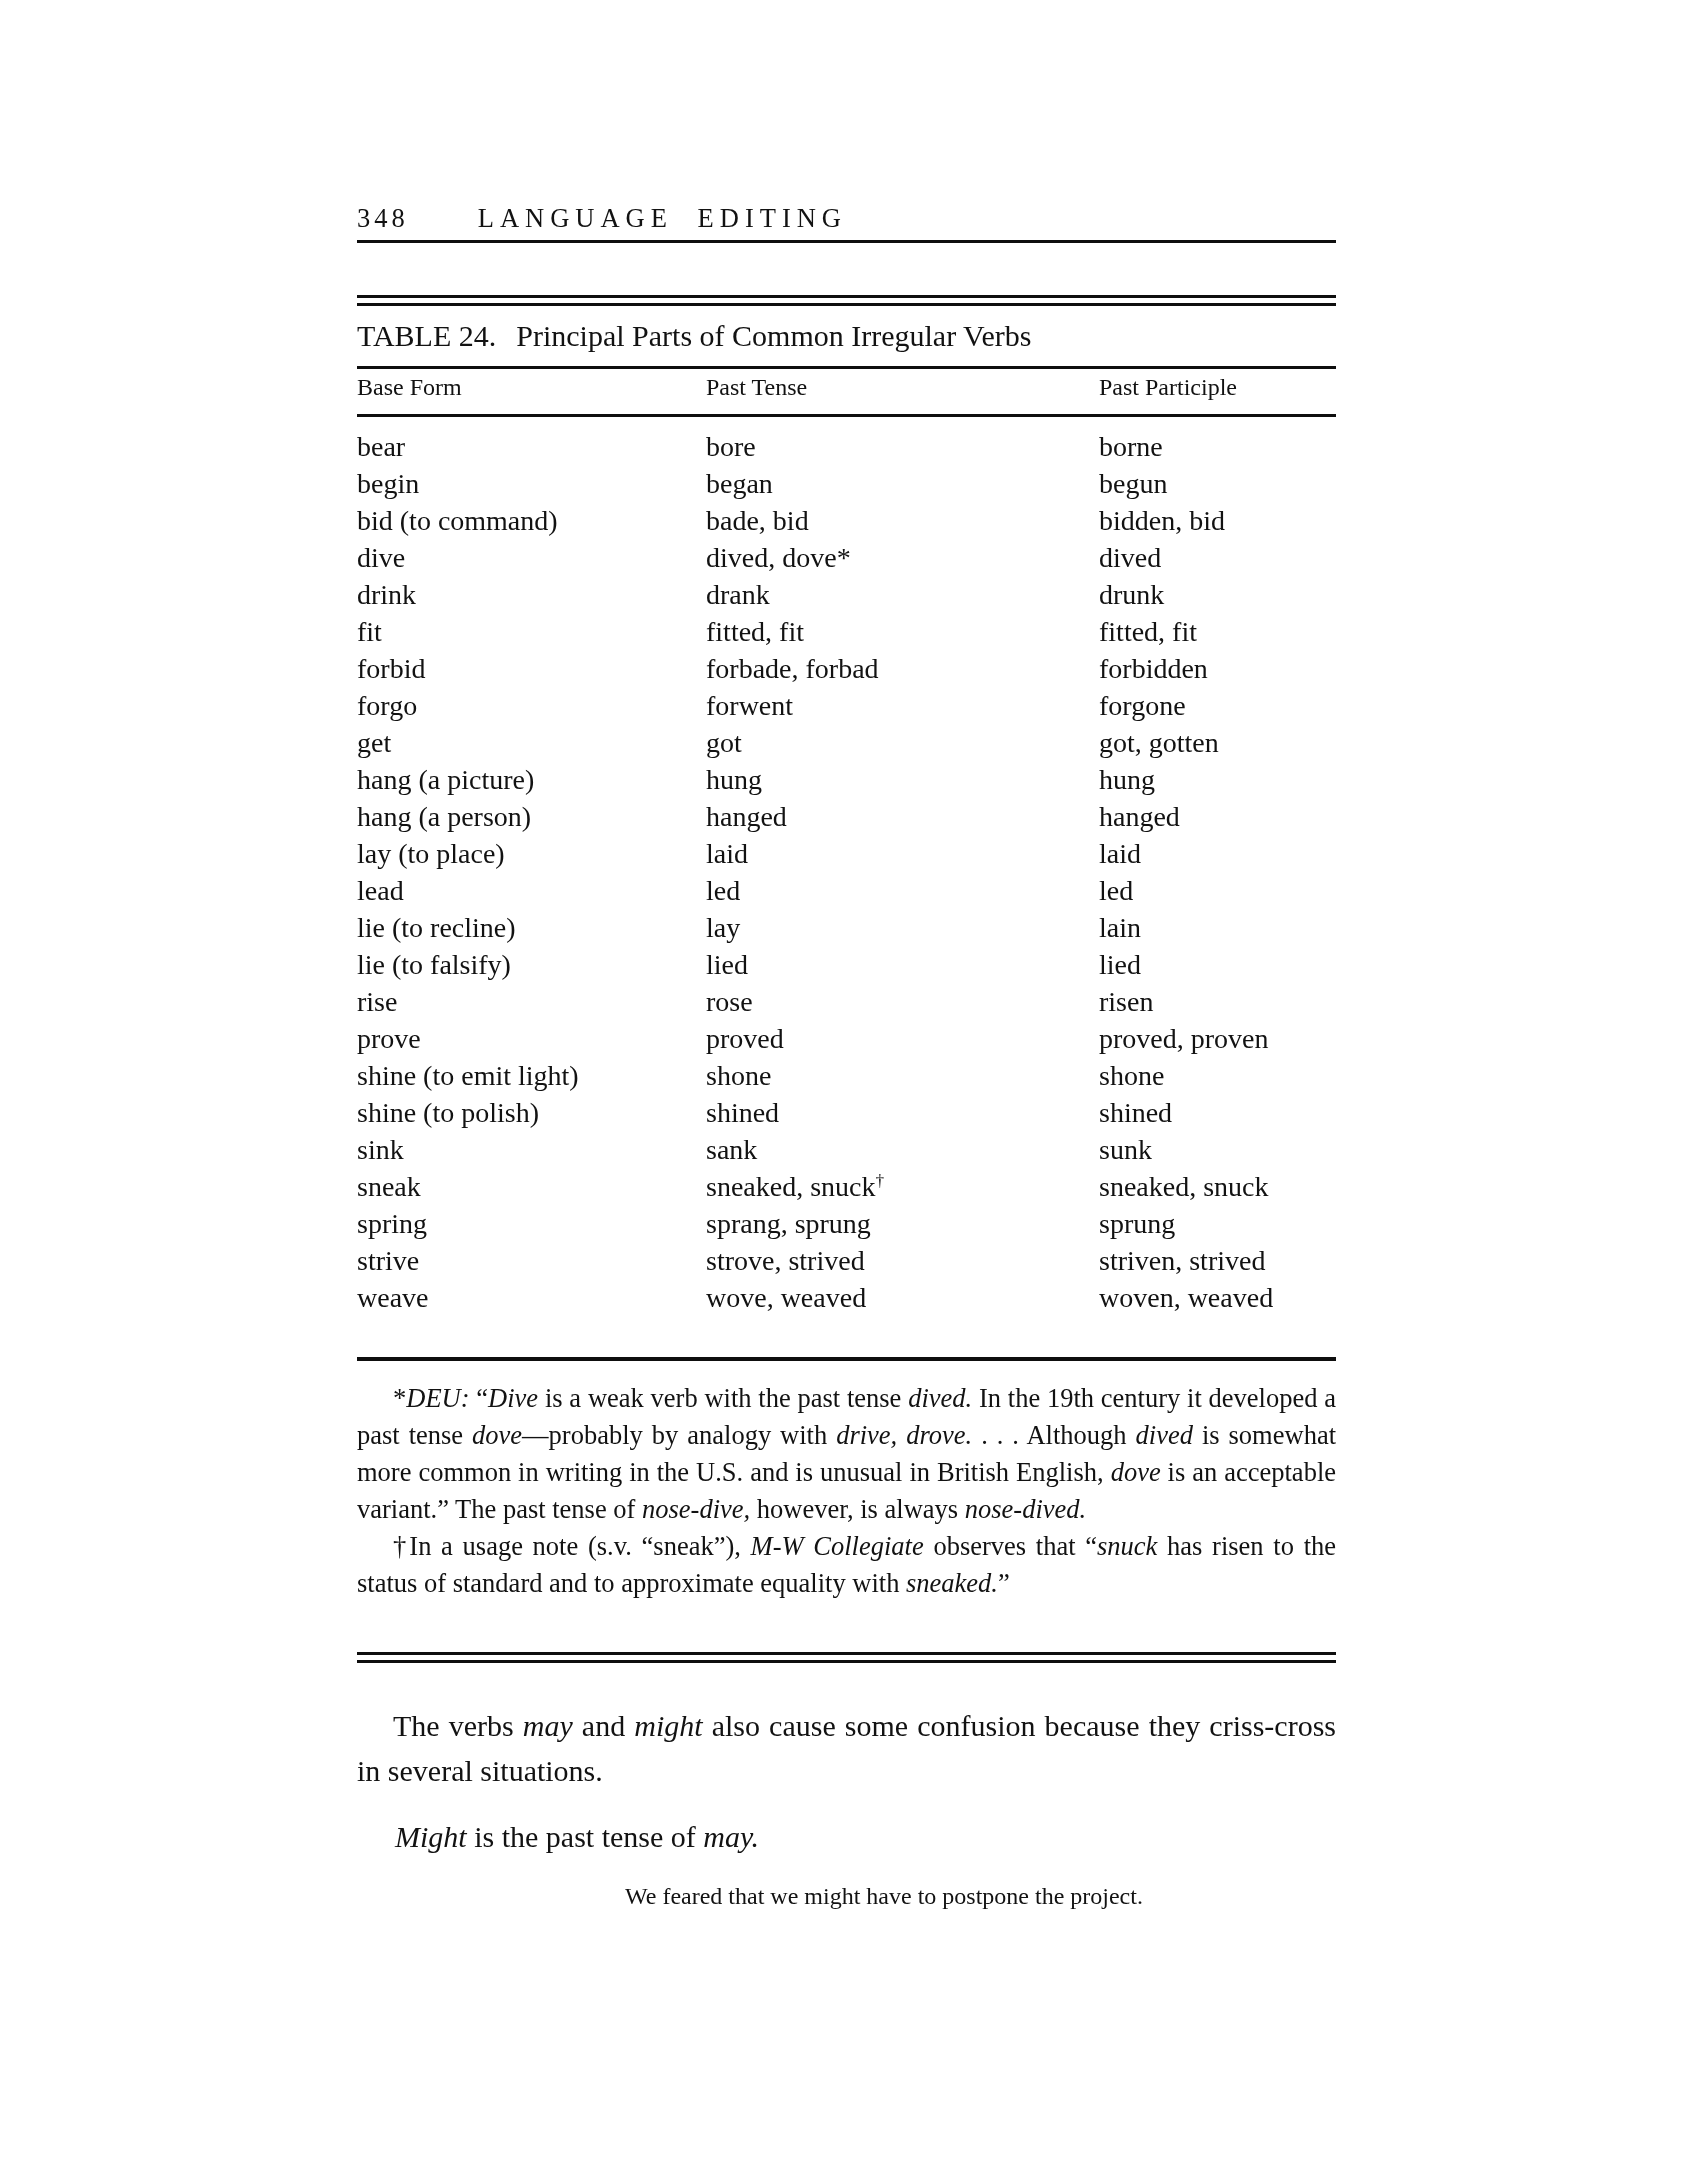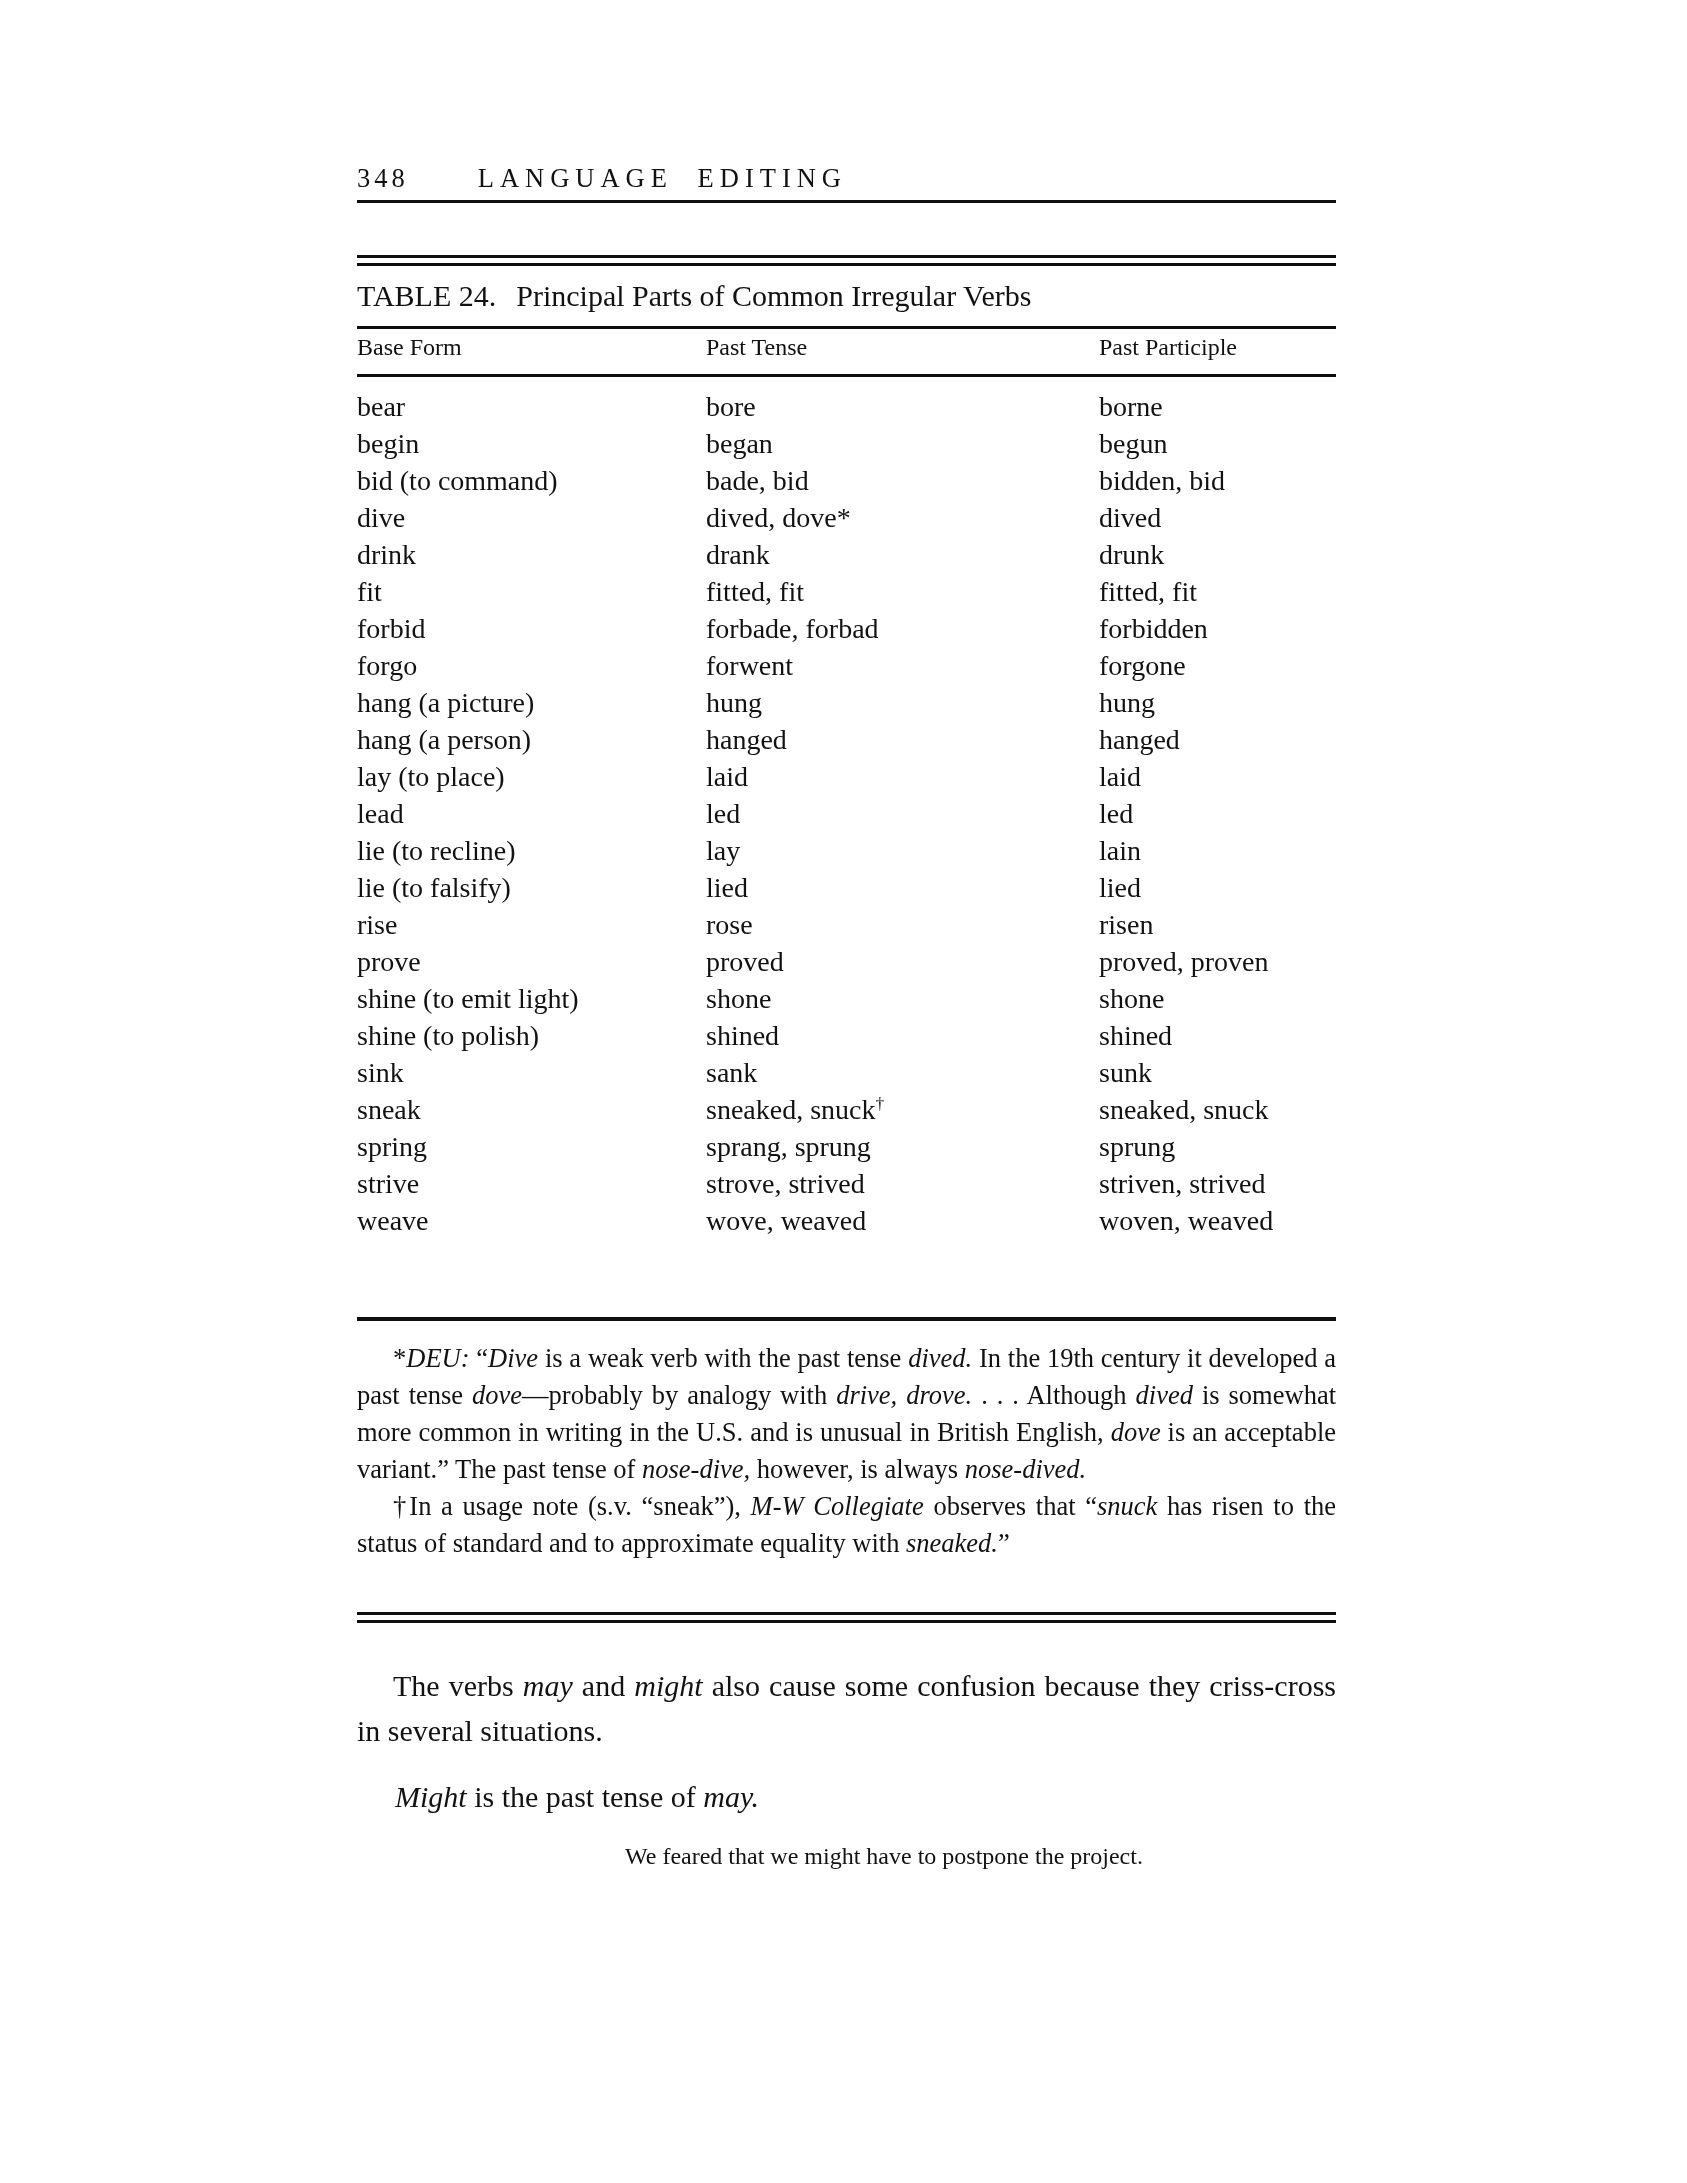--- a/index.html
+++ b/index.html
@@ -7,21 +7,21 @@
   html, body { background:#ffffff; }
   .page {
     position:relative;
     width:1687px;
     height:2183px;
     background:#ffffff;
     color:#121212;
     font-family:"Liberation Serif","DejaVu Serif",serif;
     overflow:hidden;
   }
-  .abs { position:absolute; left:357px; width:979px; }
+  .abs { position:absolute; left:357px; width:979px;margin-top:40px; }
 
   
   .running-header { top:163px; font-size:26.5px; white-space:nowrap; }
   .page-num { letter-spacing:4px; margin-right:69px; }
   .running-title { letter-spacing:6px; word-spacing:12px; }
 
   
   .rule { background:#0e0e0e; }
   .header-rule { top:200px; height:3.3px; }
   .double-rule { height:10.6px; border-top:3.3px solid #0e0e0e; border-bottom:3.3px solid #0e0e0e; background:transparent; }
@@ -118,20 +118,25 @@
         <span class="tcell">forbid</span>
         <span class="tcell">forbade, forbad</span>
         <span class="tcell">forbidden</span>
       </div>
       <div class="trow">
         <span class="tcell">forgo</span>
         <span class="tcell">forwent</span>
         <span class="tcell">forgone</span>
       </div>
       <div class="trow">
+        <span class="tcell">get</span>
+        <span class="tcell">got</span>
+        <span class="tcell">got, gotten</span>
+      </div>
+      <div class="trow">
         <span class="tcell">hang (a picture)</span>
         <span class="tcell">hung</span>
         <span class="tcell">hung</span>
       </div>
       <div class="trow">
         <span class="tcell">hang (a person)</span>
         <span class="tcell">hanged</span>
         <span class="tcell">hanged</span>
       </div>
       <div class="trow">

